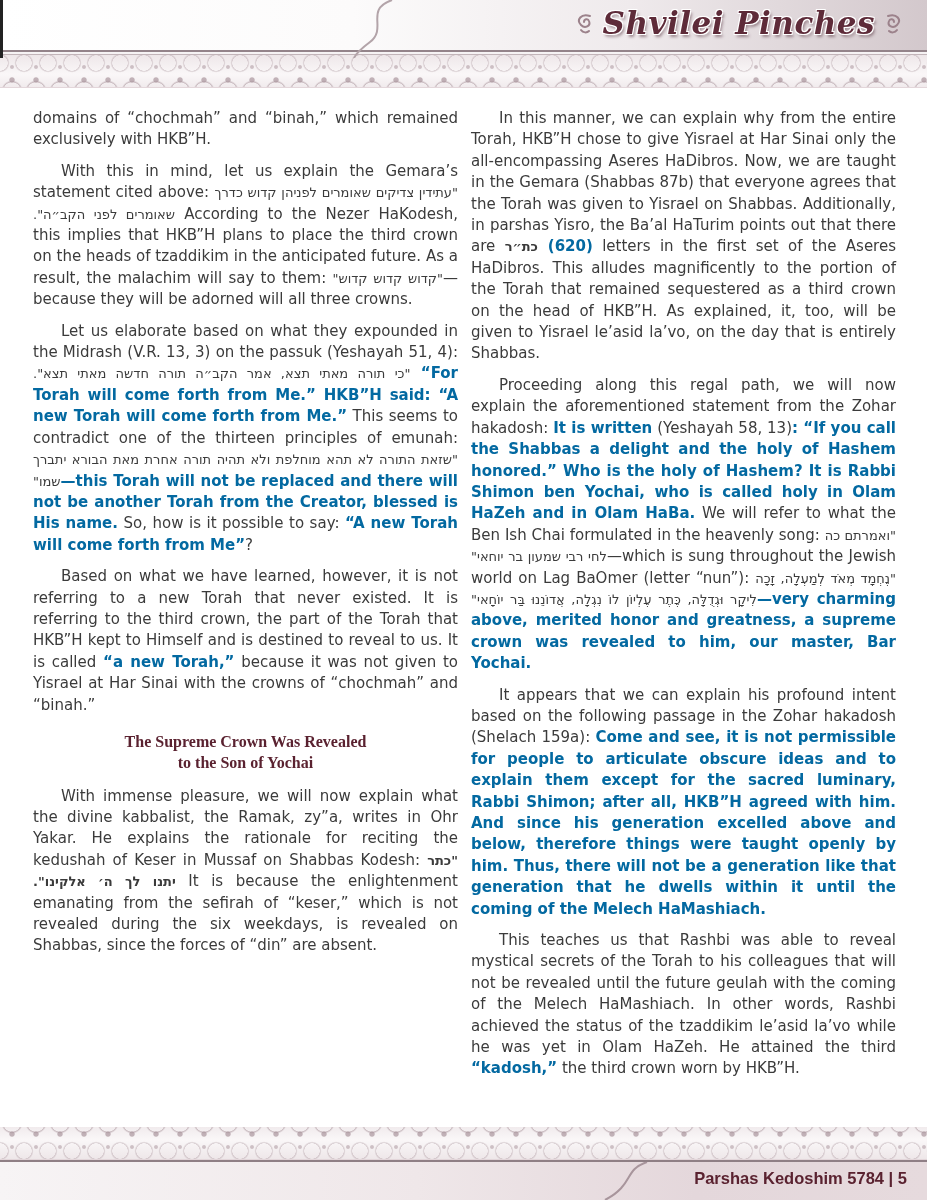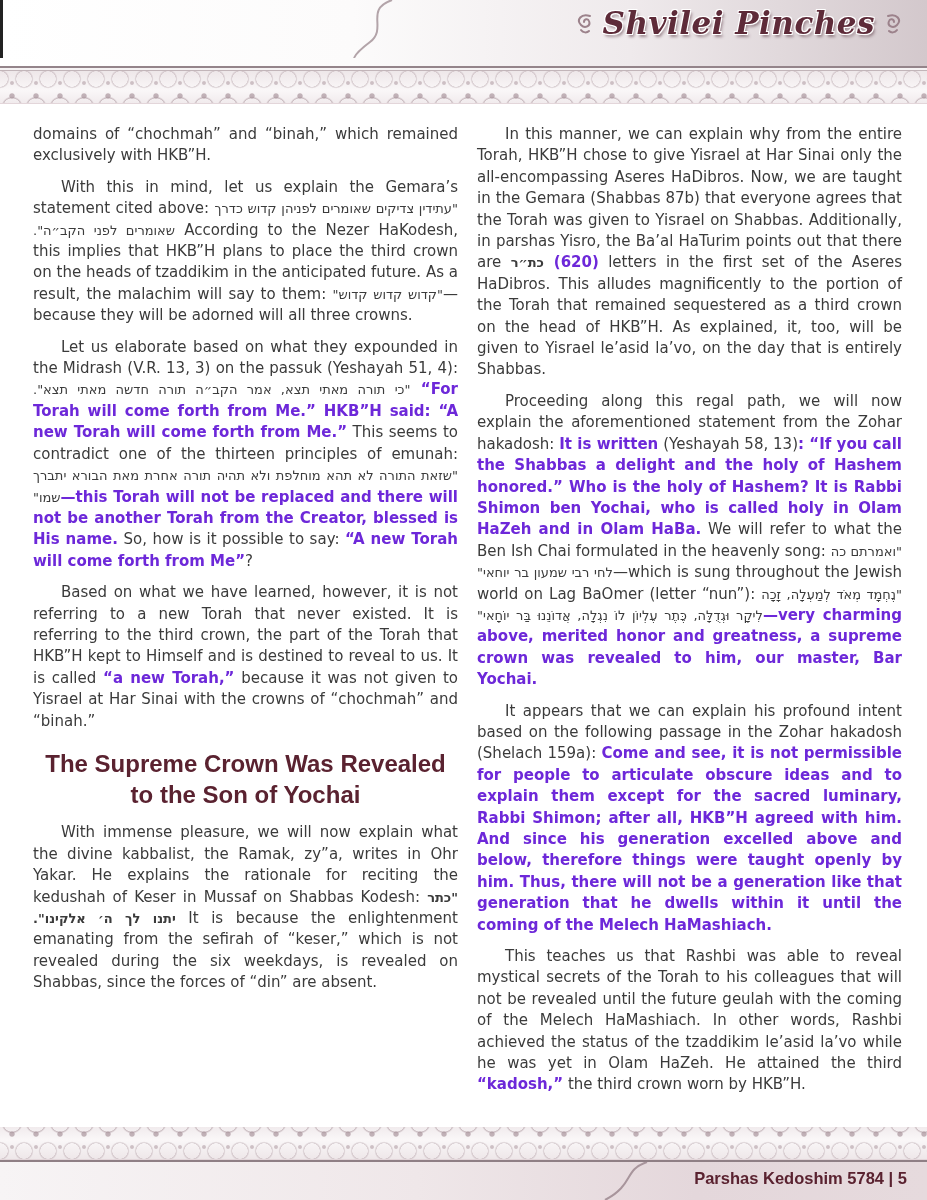--- a/index.html
+++ b/index.html
@@ -7,21 +7,21 @@
     position:relative;
     width:927px;height:1200px;
     margin:0 auto;
     background:#ffffff;
     overflow:hidden;
     display:flex;flex-direction:column;
     font-family:"DejaVu Sans",sans-serif;
   }
   
   .header-top{
-    position:relative;height:66px;flex:none;
+    position:relative;height:50px;flex:none;
     background:linear-gradient(90deg,#ffffff 0%,#fcfbfb 38%,#efeaec 68%,#d3c8cc 100%);
   }
   .scan-edge{position:absolute;left:0;top:0;width:3px;height:58px;background:#222;}
   .header-curve{position:absolute;left:330px;top:0;}
   .masthead{
     position:absolute;right:18px;top:8px;
     display:flex;align-items:center;gap:8px;
   }
   .masthead-title{
     font-family:"DejaVu Serif",serif;
@@ -46,42 +46,42 @@
       radial-gradient(circle 2px at 12px 12px, rgba(164,142,150,.5) 1.4px, transparent 2.4px),
       linear-gradient(180deg,#eee7e9 0%,#faf7f8 60%,#f1ebed 100%);
     background-size:24px 32px,24px 32px,24px 32px,24px 32px,24px 32px,100% 100%;
     border-bottom:1px solid #e3d6da;
   }
   .lace.flip{transform:scaleY(-1);border-bottom:none;border-top:1px solid #e3d6da;}
   
   .content{
     flex:1;overflow:hidden;
     padding:20px 42px 6px 33px;
-    display:flex;gap:19px;
+    display:flex;gap:13px;
   }
   .col{width:425px;flex:none;}
   .para{
     margin:0 0 10px 0;
     font-size:15px;line-height:21.4px;
     color:#3b3b3b;
     text-align:justify;
     text-indent:28px;
   }
   .para.no-indent{text-indent:0;}
-  .seg-bold{font-weight:700;color:#6d28d9;}
+  .seg-bold{font-weight:700;color:#0369a1;}
   .seg-he,.seg-he-bold{
     font-family:"DejaVu Sans",sans-serif;
     font-size:13px;
     unicode-bidi:isolate;
   }
   .seg-he-bold{font-weight:700;margin-top:14px;}
   .section-heading{
     margin:16px 0 12px 0;
-    font-family:Liberation Sans, sans-serif;
-    font-size:24px;line-height:1.3;
+    font-family:Liberation Serif, serif;
+    font-size:16px;line-height:1.3;
     font-weight:700;color:#5a2230;
     text-align:center;white-space:pre-line;
   }
   
   .footer-rule{height:2px;background:#8f7f85;flex:none;}
   .footer-band{
     position:relative;flex:none;height:38px;
     background:linear-gradient(90deg,#f7f4f5 0%,#efe7e9 45%,#e4d7db 75%,#e6dadd 100%);
     font-family:"Liberation Sans",sans-serif;
   }

